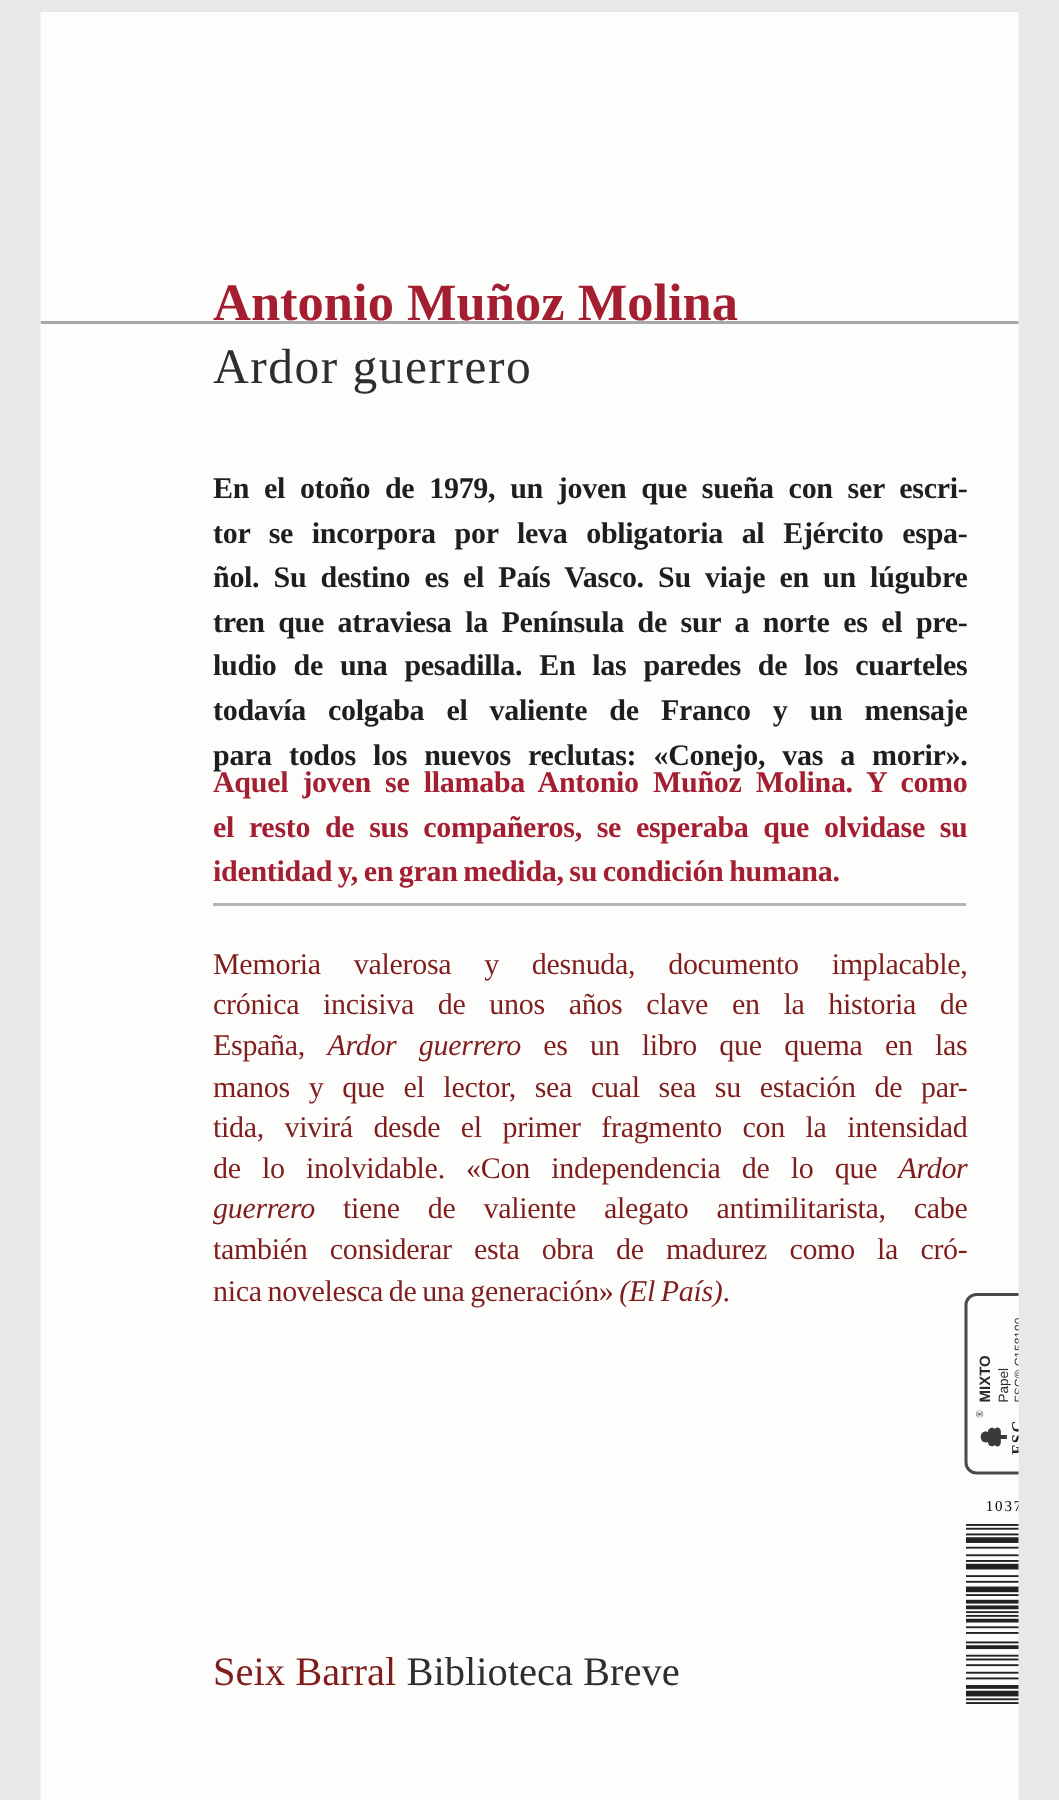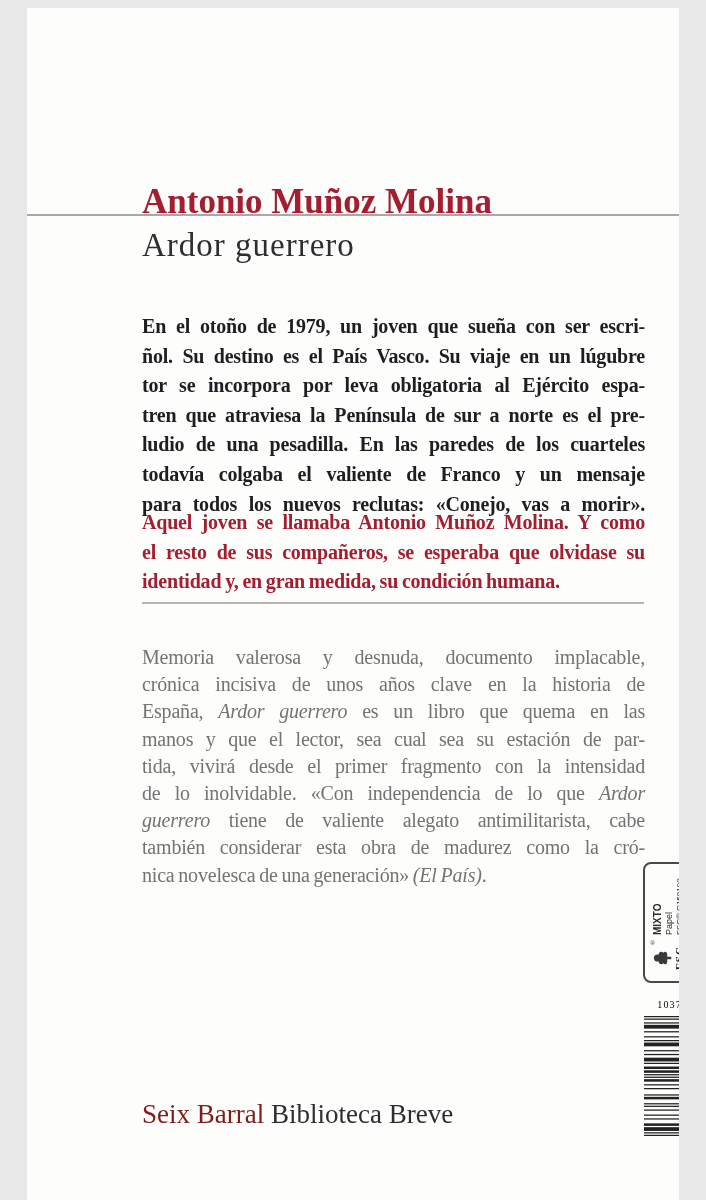--- a/index.html
+++ b/index.html
@@ -32,21 +32,21 @@
   .synopsis{
     top:304px;font-size:20px;font-weight:bold;line-height:29.6px;color:#1e1e22;
   }
   .highlight{
     top:500px;font-size:20px;font-weight:bold;line-height:29.6px;
   }
   .rule-mid{
     position:absolute;left:115px;top:594px;width:502px;height:2px;background:#b5b5b5;
   }
   .review{
-    top:636px;font-size:20px;line-height:27.2px;color:#737373;
+    top:622px;font-size:20px;line-height:27.2px;color:#7f1d1d;
   }
   
   .rot-wrap{position:absolute;}
   .rot-inner{position:absolute;left:0;transform-origin:0 0;transform:rotate(-90deg);}
   
   .fsc-wrap{left:616px;top:854px;width:51px;height:121px;}
   .fsc-inner{
     top:121px;width:121px;height:51px;box-sizing:border-box;
     border:2px solid #4a4a4a;border-radius:8px;
     display:flex;align-items:center;gap:7px;padding:3px 7px;
@@ -83,22 +83,22 @@
 <body>
 
 <div class="page">
 
   <div class="author" style="color: rgb(163, 30, 48);">Antonio Muñoz Molina</div>
   <div class="rule-top"></div>
   <div class="book-title">Ardor guerrero</div>
 
   <div class="para synopsis">
       <div class="line">En el otoño de 1979, un joven que sueña con ser escri-</div>
+      <div class="line">tor se incorpora por leva obligatoria al Ejército espa-</div>
       <div class="line">ñol. Su destino es el País Vasco. Su viaje en un lúgubre</div>
-      <div class="line">tor se incorpora por leva obligatoria al Ejército espa-</div>
       <div class="line">tren que atraviesa la Península de sur a norte es el pre-</div>
       <div class="line">ludio de una pesadilla. En las paredes de los cuarteles</div>
       <div class="line">todavía colgaba el valiente de Franco y un mensaje</div>
       <div class="line">para todos los nuevos reclutas: «Conejo, vas a morir».</div>
     </div>
 
   <div class="para highlight" style="color: rgb(163, 30, 48);">
       <div class="line">Aquel joven se llamaba Antonio Muñoz Molina. Y como</div>
       <div class="line">el resto de sus compañeros, se esperaba que olvidase su</div>
       <div class="line align-left">identidad y, en gran medida, su condición humana.</div>

